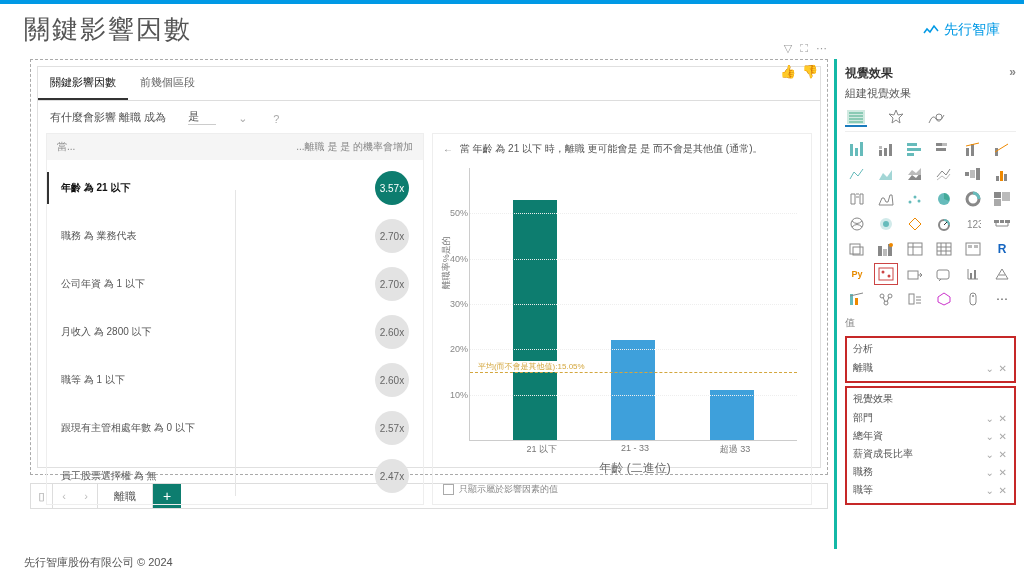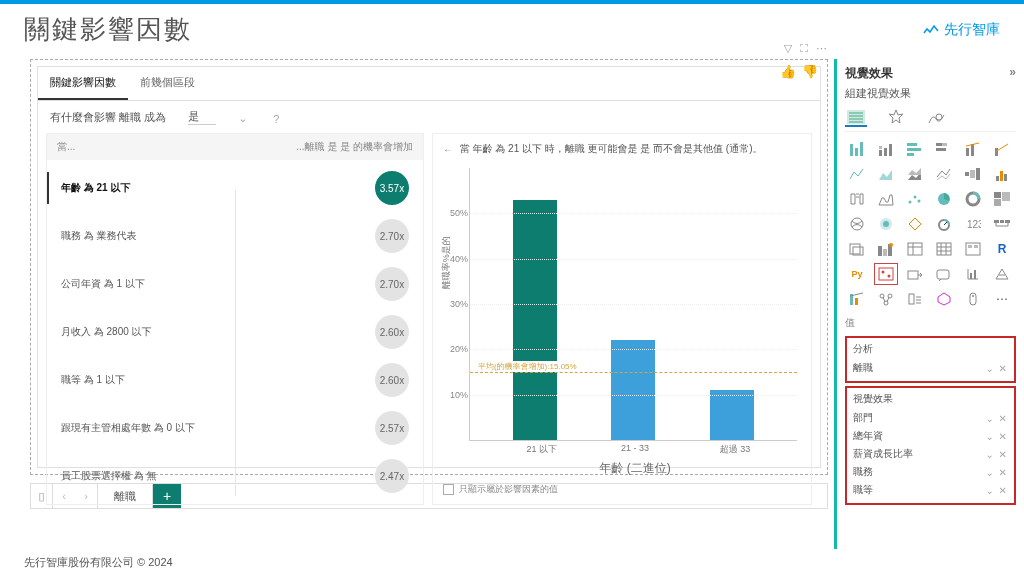--- a/index.html
+++ b/index.html
@@ -162,21 +162,21 @@
                 <div class="ytick" style="top: 83.3333%;">10%</div>
                 <div class="grid" style="top: 66.6667%;"></div>
                 <div class="ytick" style="top: 66.6667%;">20%</div>
                 <div class="grid" style="top: 50%;"></div>
                 <div class="ytick" style="top: 50%;">30%</div>
                 <div class="grid" style="top: 33.3333%;"></div>
                 <div class="ytick" style="top: 33.3333%;">40%</div>
                 <div class="grid" style="top: 16.6667%;"></div>
                 <div class="ytick" style="top: 16.6667%;">50%</div>
                 <div class="avg-line" style="top: 74.9167%;"></div>
-                <div class="avg-label" style="top: 70.9167%; left: 6px;">平均(的機率會增加):15.05%</div>
+                <div class="avg-label" style="top: 70.9167%; left: 6px;">平均(而不會是其他值):15.05%</div>
               </div>
             <div class="xtick-row" id="xticks">
                 <div style="width: 44px; text-align: right;">21 以下</div>
                 <div style="width: 44px; text-align: center;">21 - 33</div>
                 <div style="width: 44px; text-align: center;">超過 33</div>
               </div>
             <div class="xlabel">年齡 (二進位)</div>
             <div class="checkbox-row">
               <span class="cb"></span>
               <span>只顯示屬於影響因素的值</span>

